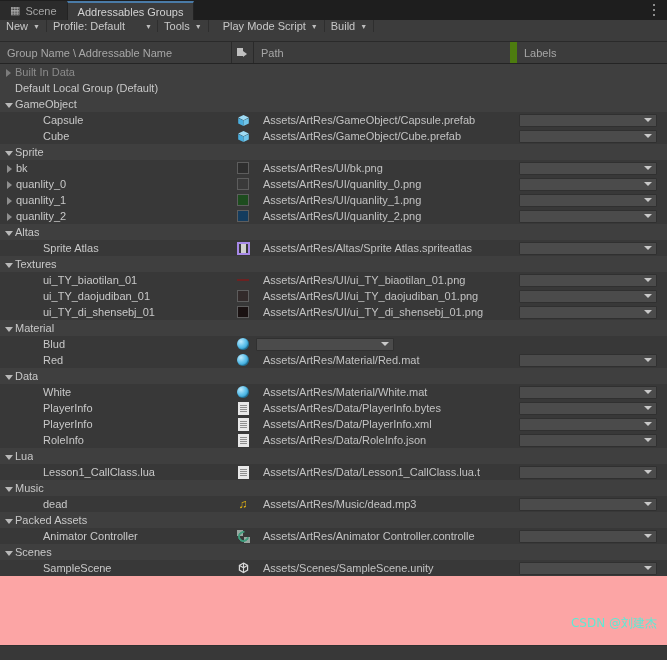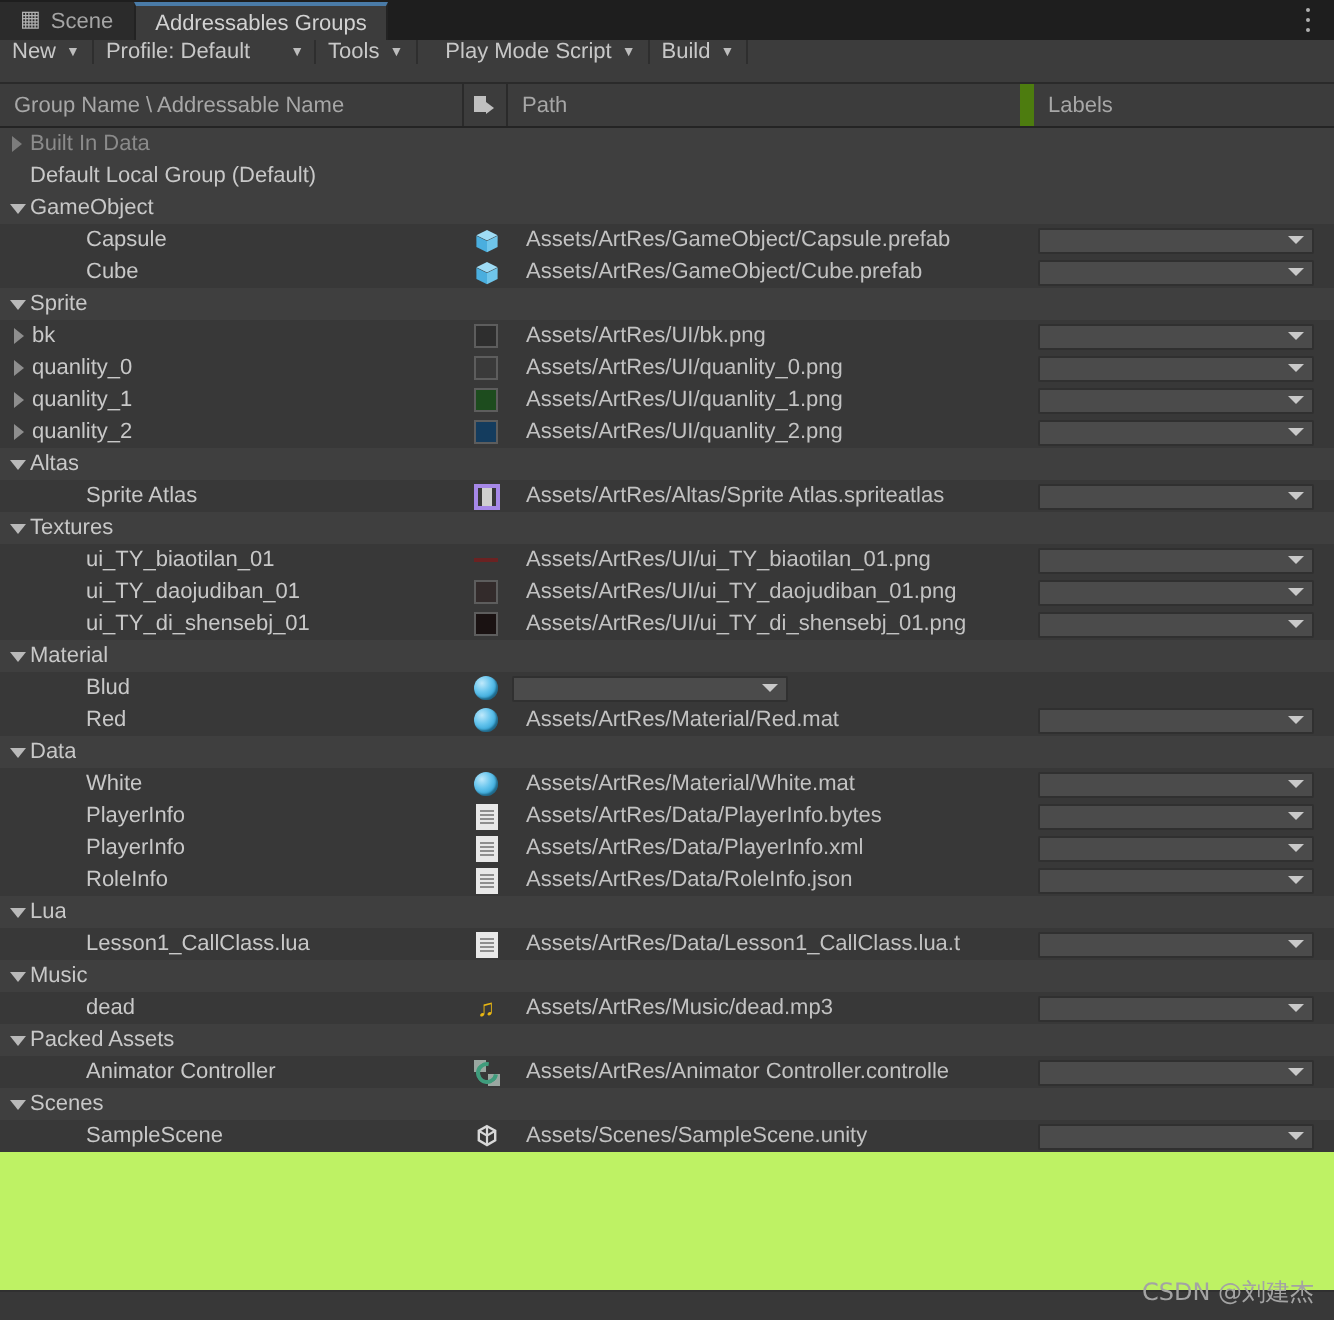--- a/index.html
+++ b/index.html
@@ -38,21 +38,21 @@
   .col{height:21px;display:flex;align-items:center;box-sizing:border-box;font-size:11px;color:#a7a7a7;}
   .col.c-name{width:232px;padding-left:7px;border-right:1px solid #2a2a2a;}
   .col.c-icon{width:22px;justify-content:center;border-right:1px solid #2a2a2a;}
   .col.c-path{width:263px;padding-left:7px;border-right:7px solid #4d7c0f;}
   .col.c-labels{flex:1;padding-left:7px;}
   .hicon{width:11px;height:11px;position:relative;display:inline-block;}
   .hicon::before{content:"";position:absolute;left:0;top:1px;width:6px;height:8px;background:#c0c0c0;}
   .hicon::after{content:"";position:absolute;left:6px;top:4px;width:0;height:0;border-left:4px solid #c0c0c0;border-top:3px solid transparent;border-bottom:3px solid transparent;}
 
   
-  .treewrap{flex:1;background:#bef264;position:relative;overflow:hidden;}
+  .treewrap{flex:1;background:#fca5a5;position:relative;overflow:hidden;}
   .row{height:16px;display:flex;align-items:center;box-sizing:border-box;position:relative;}
   .row.group{background:#3f3f3f;}
   .row.asset{background:#383838;}
   .cell-name{width:232px;display:flex;align-items:center;box-sizing:border-box;height:16px;overflow:hidden;white-space:nowrap;}
   .cell-icon{width:22px;display:flex;align-items:center;justify-content:center;height:16px;}
   .cell-path{width:263px;box-sizing:border-box;padding-left:9px;height:16px;display:flex;align-items:center;overflow:hidden;white-space:nowrap;font-size:11px;color:#c2c2c2;}
   .cell-labels{flex:1;display:flex;align-items:center;height:16px;padding:0 4px 0 2px;box-sizing:border-box;}
 
   .tw{display:inline-block;width:13px;text-align:center;flex:0 0 13px;}
   .arrow-down{display:inline-block;width:0;height:0;border-left:4px solid transparent;border-right:4px solid transparent;border-top:5px solid #b9b9b9;vertical-align:middle;}
@@ -78,21 +78,21 @@
   .anim{width:13px;height:13px;position:relative;}
   .anim .b1{position:absolute;left:0;top:0;width:6px;height:6px;background:#9aa7a1;}
   .anim .b2{position:absolute;right:0;bottom:0;width:6px;height:6px;background:#9aa7a1;}
   .anim .c{position:absolute;left:1px;top:1px;width:11px;height:11px;border:2px solid #3f9c7c;border-radius:50%;border-right-color:transparent;box-sizing:border-box;transform:rotate(-35deg);}
   .cube{width:13px;height:13px;position:relative;}
   .cube svg{display:block;}
   .unity{width:13px;height:13px;position:relative;}
   .unity svg{display:block;}
 
   
-  .watermark{position:absolute;right:10px;bottom:5px;font-size:12px;color:#a3a3a3;font-family:"DejaVu Sans", sans-serif;}
+  .watermark{position:absolute;right:10px;bottom:28px;font-size:12px;color:#5eead4;font-family:"DejaVu Sans", sans-serif;}
   .bottomband{height:14px;background:#383838;border-top:1px solid #303030;flex:0 0 auto;}
 </style>
 </head>
 <body>
 
 <div class="window">
 
   <div class="tabbar">
     <div class="tab inactive">
       <span class="ticon">▦</span>

